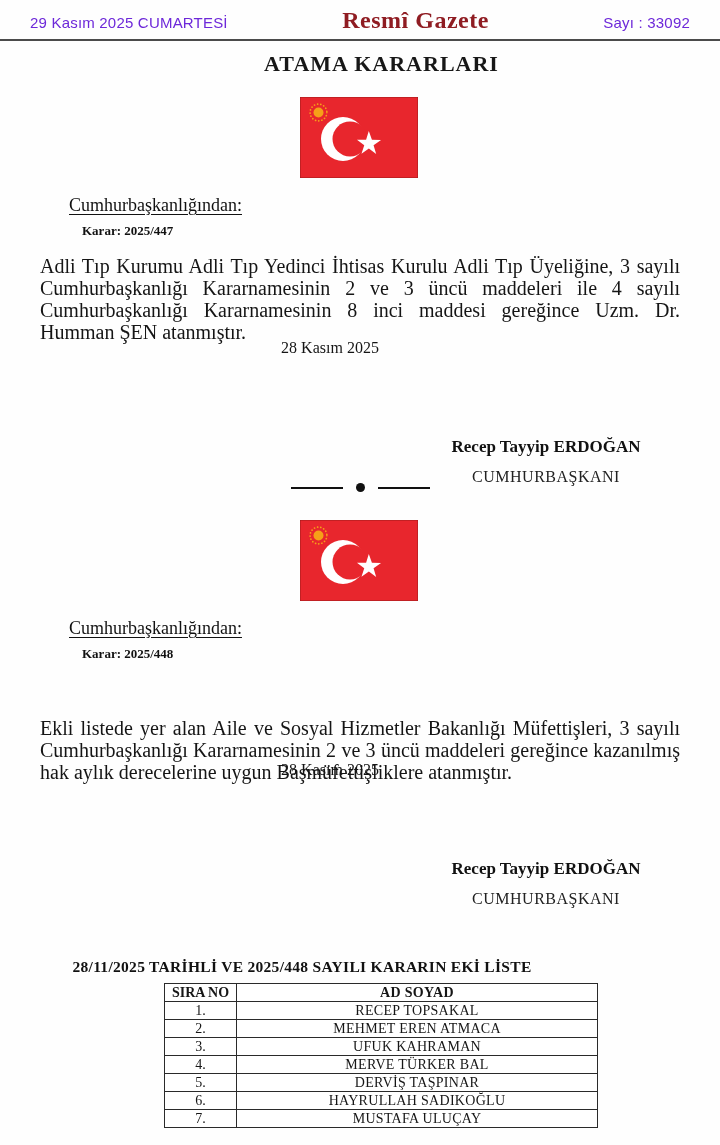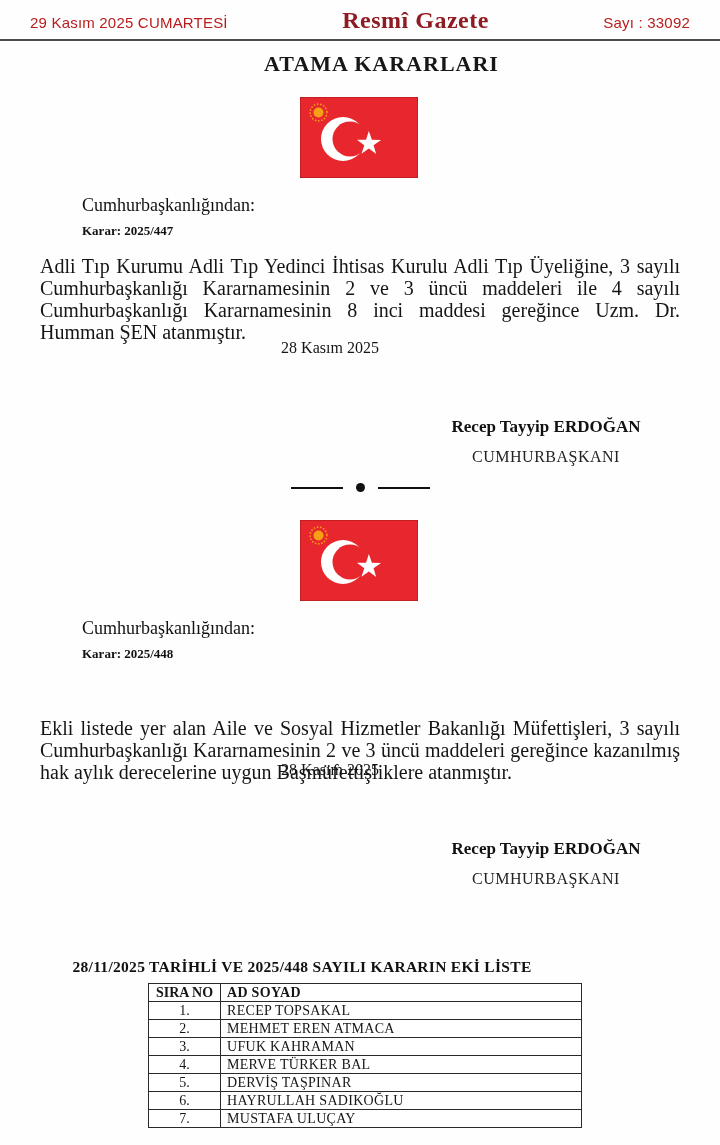--- a/index.html
+++ b/index.html
@@ -15,41 +15,41 @@
 
   
   .gz-header {
     position: absolute; top: 0; left: 0; width: 720px;
     padding: 7px 30px 5px 30px;
     display: flex; justify-content: space-between; align-items: baseline;
     border-bottom: 2px solid #4b4b4b;
   }
   .gz-date, .gz-issue {
     font-family: "Liberation Sans", "DejaVu Sans", sans-serif;
-    font-size: 15px; color: #b91c1c; letter-spacing: 0.2px;
+    font-size: 15px; color: #6d28d9; letter-spacing: 0.2px;
   }
   .gz-title {
     font-size: 24px; font-weight: bold; color: #8f1c22;
     letter-spacing: 0.5px;
   }
 
   .page-title {
     position: absolute; top: 51px; left: 0; width: 720px;
     text-align: center; font-size: 22px; font-weight: bold;
     letter-spacing: 1px; color: #171717; padding-left: 43px;
   }
 
   .flag { position: absolute; left: 300px; width: 118px; height: 81px; }
   .flag-1 { top: 97px; }
   .flag-2 { top: 520px; }
 
   .sec-head {
-    position: absolute; left: 82px;
+    position: absolute; left: 69px;
     font-size: 18px; color: #111;
-    text-underline-offset: 3px;
+    text-decoration: underline; text-underline-offset: 3px;
   }
   .sec-head-1 { top: 195px; }
   .sec-head-2 { top: 618px; }
 
   .karar {
     position: absolute; left: 82px;
     font-size: 13px; font-weight: bold; color: #111;
   }
   .karar-1 { top: 223px; }
   .karar-2 { top: 646px; }
@@ -62,51 +62,51 @@
   .body-par-1 { top: 255px; }
   .body-par-2 { top: 698px; margin-top: 19px; }
 
   .dec-date {
     position: absolute; left: 0; width: 660px;
     text-align: center; font-size: 16px; color: #151515;
   }
   .dec-date-1 { top: 339px; }
   .dec-date-2 { top: 761px; }
 
-  .signature { position: absolute; left: 430px; width: 232px; text-align: center; }
+  .signature { position: absolute; left: 430px; width: 232px; text-align: center; margin-top: 20px; }
   .signature-1 { top: 417px; }
   .signature-2 { top: 839px; }
   .sig-name { font-size: 17px; font-weight: bold; color: #111; white-space: nowrap; }
   .sig-title { font-size: 16px; color: #222; margin-top: 11px; letter-spacing: 0.5px; }
 
   .divider {
     position: absolute; top: 483px; left: 0; width: 720px;
     display: flex; align-items: center; justify-content: center; gap: 13px;
   }
   .divider .line { width: 52px; height: 2px; background: #111; }
   .divider .dot { width: 9px; height: 9px; border-radius: 50%; background: #111; }
 
   .annex-title {
     position: absolute; top: 958px; left: 0; width: 604px;
     text-align: center; font-size: 15.5px; font-weight: bold;
     letter-spacing: 0.3px; color: #111;
   }
   table.annex {
-    position: absolute; top: 983px; left: 148px;
+    position: absolute; top: 983px; left: 164px;
     width: 434px; border-collapse: collapse;
     font-size: 14px; color: #161616;
     background: #fff;
   }
   table.annex td, table.annex th {
     border: 1.4px solid #2a2a2a;
     height: 18px; padding: 0 6px;
     font-weight: normal; line-height: 16px;
   }
   table.annex .c-no { width: 72px; text-align: center; }
-  table.annex .c-name { text-align: left; letter-spacing: 0.3px; }
+  table.annex .c-name { text-align: center; letter-spacing: 0.3px; }
   table.annex thead th { font-weight: bold; }
   table.annex thead .c-no { text-align: center; }
 </style>
 </head>
 <body>
 
 <div class="page">
 
   <div class="gz-header">
     <span class="gz-date">29 Kasım 2025 CUMARTESİ</span>

